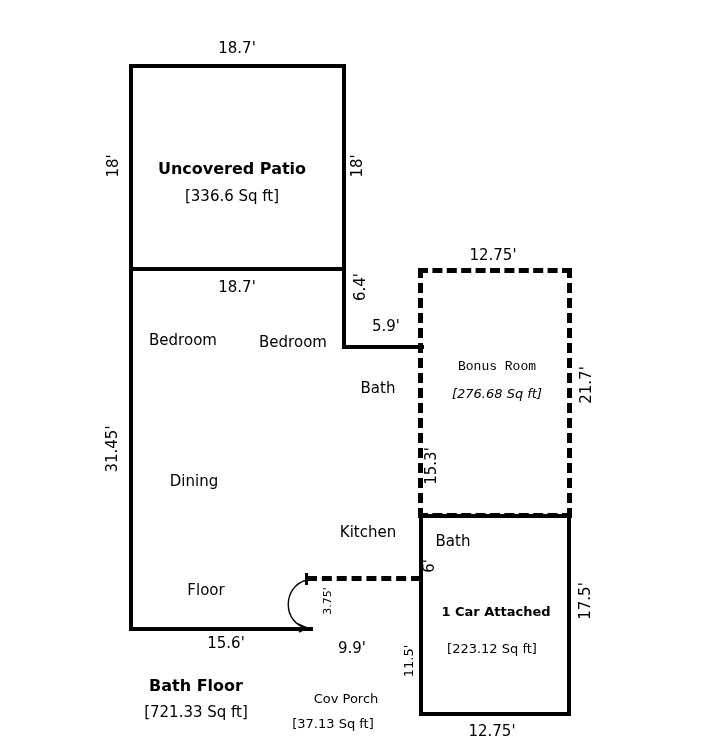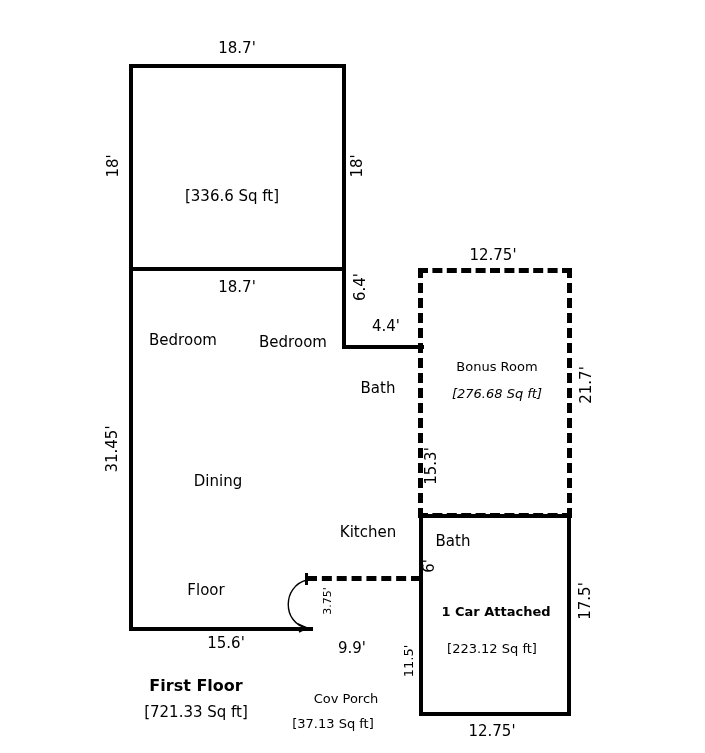--- a/index.html
+++ b/index.html
@@ -50,48 +50,49 @@
   <svg class="arc-svg" width="42" height="56" viewBox="0 0 42 56">
     <path d="M35,3 C10,9 10,46 35,51" fill="none" stroke="#000" stroke-width="1.4"></path>
     <path d="M35,51 l-9,-4 M35,51 l-8,4" fill="none" stroke="#000" stroke-width="1.4"></path>
   </svg>
 
   <div class="lbl" style="left:237px; top:48px;">18.7'</div>
   <div class="lbl rot" style="left:113px; top:166px;">18'</div>
   <div class="lbl rot" style="left:357px; top:166px;">18'</div>
   <div class="lbl" style="left:237px; top:287px;">18.7'</div>
   <div class="lbl rot" style="left:360px; top:287px;">6.4'</div>
-  <div class="lbl" style="left:386px; top:326px;">4.4'</div>
+  <div class="lbl" style="left:386px; top:326px;">5.9'</div>
   <div class="lbl" style="left:493px; top:255px;">12.75'</div>
   <div class="lbl rot" style="left:586px; top:385px;">21.7'</div>
   <div class="lbl rot" style="left:112px; top:449px;">31.45'</div>
   <div class="lbl rot" style="left:431px; top:466px;">15.3'</div>
   <div class="lbl rot" style="left:429px; top:566px;">6'</div>
   <div class="lbl rot f11" style="left:327px; top:601px;">3.75'</div>
   <div class="lbl rot" style="left:585px; top:601px;">17.5'</div>
   <div class="lbl" style="left:226px; top:643px;">15.6'</div>
   <div class="lbl" style="left:352px; top:648px;">9.9'</div>
   <div class="lbl rot f13" style="left:408px; top:661px;">11.5'</div>
   <div class="lbl" style="left:492px; top:731px;">12.75'</div>
 
   <div class="lbl" style="left:183px; top:340px;">Bedroom</div>
   <div class="lbl" style="left:293px; top:342px;">Bedroom</div>
   <div class="lbl" style="left:378px; top:388px;">Bath</div>
-  <div class="lbl" style="left:194px; top:481px;margin-left:24px;">Dining</div>
+  <div class="lbl" style="left:194px; top:481px;">Dining</div>
   <div class="lbl" style="left:368px; top:532px;">Kitchen</div>
   <div class="lbl" style="left:453px; top:541px;">Bath</div>
   <div class="lbl" style="left:206px; top:590px;">Floor</div>
 
+  <div class="lbl bold f16" style="left:232px; top:169px;">Uncovered Patio</div>
   <div class="lbl" style="left:232px; top:196px;">[336.6 Sq ft]</div>
 
-  <div class="lbl f13" style="left:497px; top:366px;">Bonus Room</div>
+  <div class="lbl f13" style="left:497px; top:366px;font-family:Liberation Mono, monospace;">Bonus Room</div>
   <div class="lbl f13" style="left:497px; top:393px;font-style:italic;">[276.68 Sq ft]</div>
 
   <div class="lbl bold f13" style="left:496px; top:611px;">1 Car Attached</div>
   <div class="lbl f13" style="left:492px; top:636px;margin-top:12px;">[223.12 Sq ft]</div>
 
-  <div class="lbl bold f16" style="left:196px; top:686px;">First Floor</div>
+  <div class="lbl bold f16" style="left:196px; top:686px;">Bath Floor</div>
   <div class="lbl" style="left:196px; top:712px;">[721.33 Sq ft]</div>
 
   <div class="lbl f13" style="left:346px; top:698px;">Cov Porch</div>
   <div class="lbl f13" style="left:333px; top:723px;">[37.13 Sq ft]</div>
 
 </div>
 
 </body></html>

